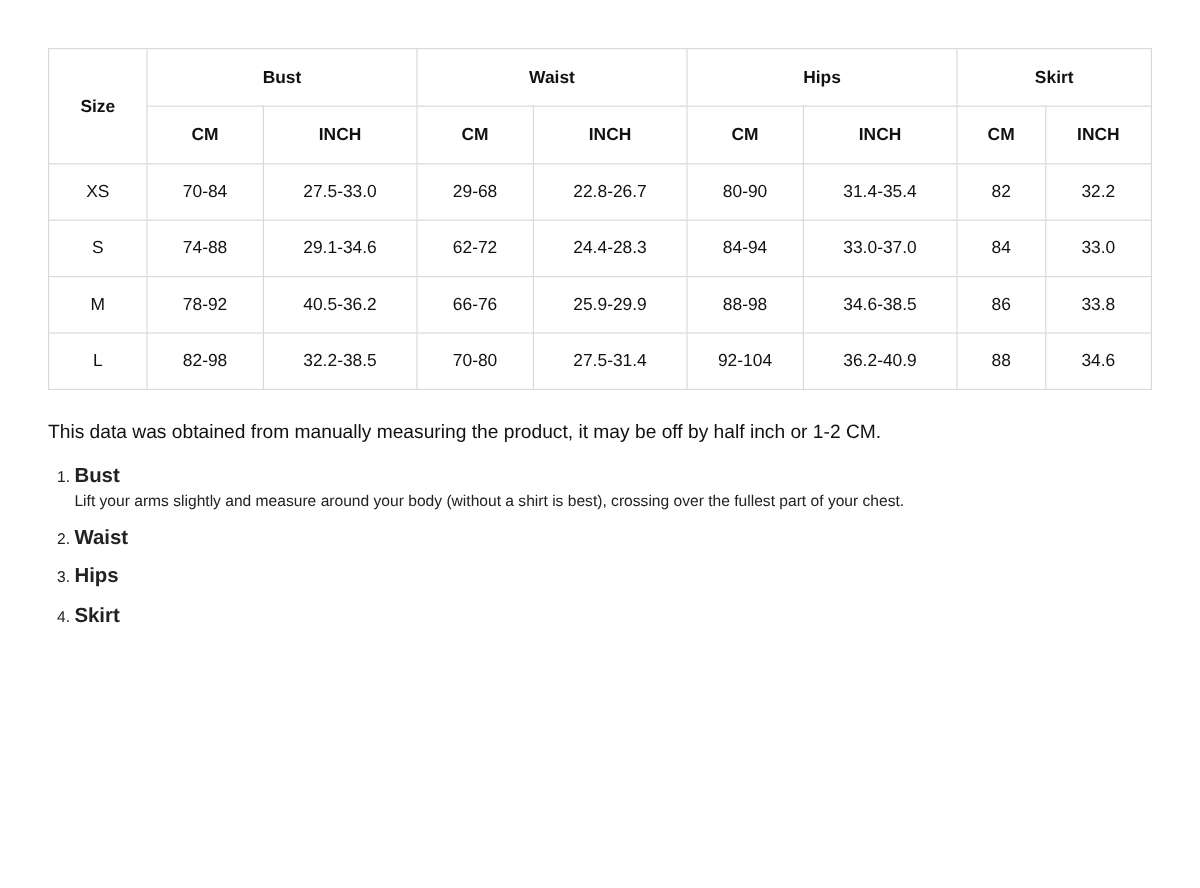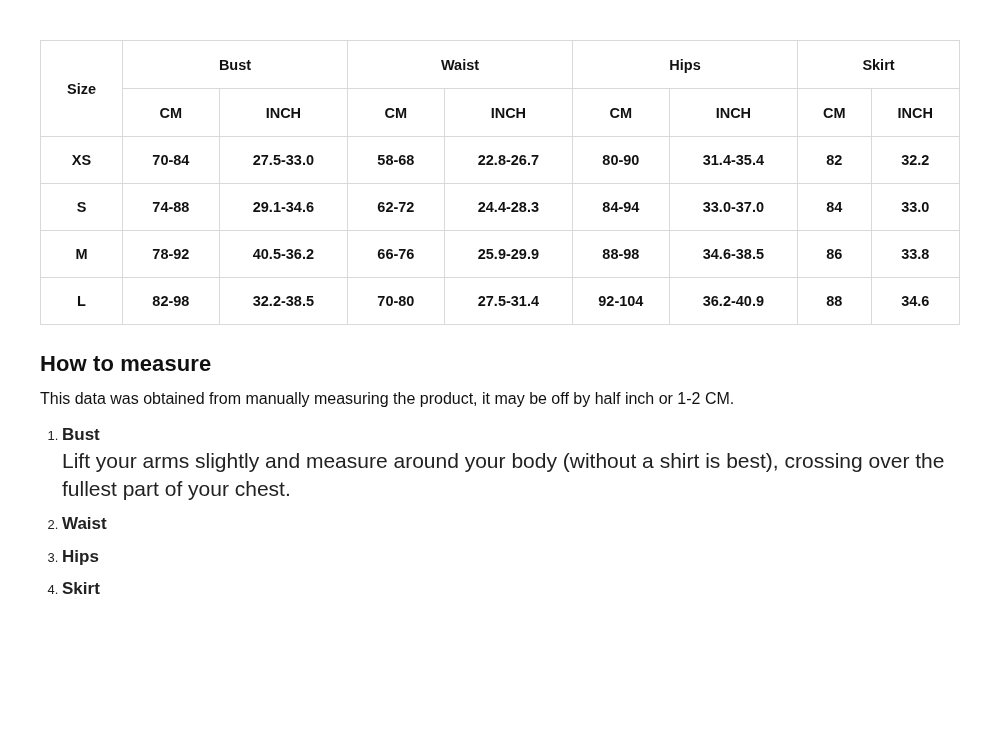--- a/index.html
+++ b/index.html
@@ -27,21 +27,21 @@
     width: 920px;
     border-collapse: collapse;
     table-layout: fixed;
     font-size: 14.5px;
   }
   table.size-chart th,
   table.size-chart td {
     border: 1px solid #d9d9d9;
     text-align: center;
     vertical-align: middle;
-    font-weight: bold;
+    font-weight: normal;
     color: #111111;
   }
   table.size-chart th.group,
   table.size-chart th.sizecol,
   table.size-chart th.unit {
     font-weight: bold;
     font-size: 14.5px;
   }
   table.size-chart th.group { height: 45px; }
   table.size-chart th.unit  { height: 45px; }
@@ -81,21 +81,21 @@
   ol.steps > li::marker {
     font-size: 13px;
   }
   .step-title {
     font-size: 17px;
     font-weight: bold;
     display: block;
     line-height: 1.25;
   }
   .step-body {
-    font-size: 21px;
+    font-size: 13px;
     font-weight: normal;
     display: block;
     line-height: 1.32;
     margin-top: 2px;
     max-width: 900px;
   }
 </style>
 </head>
 <body>
 
@@ -130,21 +130,21 @@
         <th class="unit">INCH</th>
         <th class="unit">CM</th>
         <th class="unit">INCH</th>
       </tr>
     </thead>
     <tbody>
       <tr>
         <td>XS</td>
         <td>70-84</td>
         <td>27.5-33.0</td>
-        <td>58-68</td>
+        <td>29-68</td>
         <td>22.8-26.7</td>
         <td>80-90</td>
         <td>31.4-35.4</td>
         <td>82</td>
         <td>32.2</td>
       </tr>
       <tr>
         <td>S</td>
         <td>74-88</td>
         <td>29.1-34.6</td>
@@ -174,21 +174,20 @@
         <td>27.5-31.4</td>
         <td>92-104</td>
         <td>36.2-40.9</td>
         <td>88</td>
         <td>34.6</td>
       </tr>
     </tbody>
   </table>
 
   <div class="howto">
-    <h2>How to measure</h2>
     <p class="intro">This data was obtained from manually measuring the product, it may be off by half inch or 1-2 CM.</p>
 
     <ol class="steps">
       <li>
         <span class="step-title">Bust</span>
         <span class="step-body">Lift your arms slightly and measure around your body (without a shirt is best), crossing over the fullest part of your chest.</span>
       </li>
       <li>
         <span class="step-title">Waist</span>
       </li>

